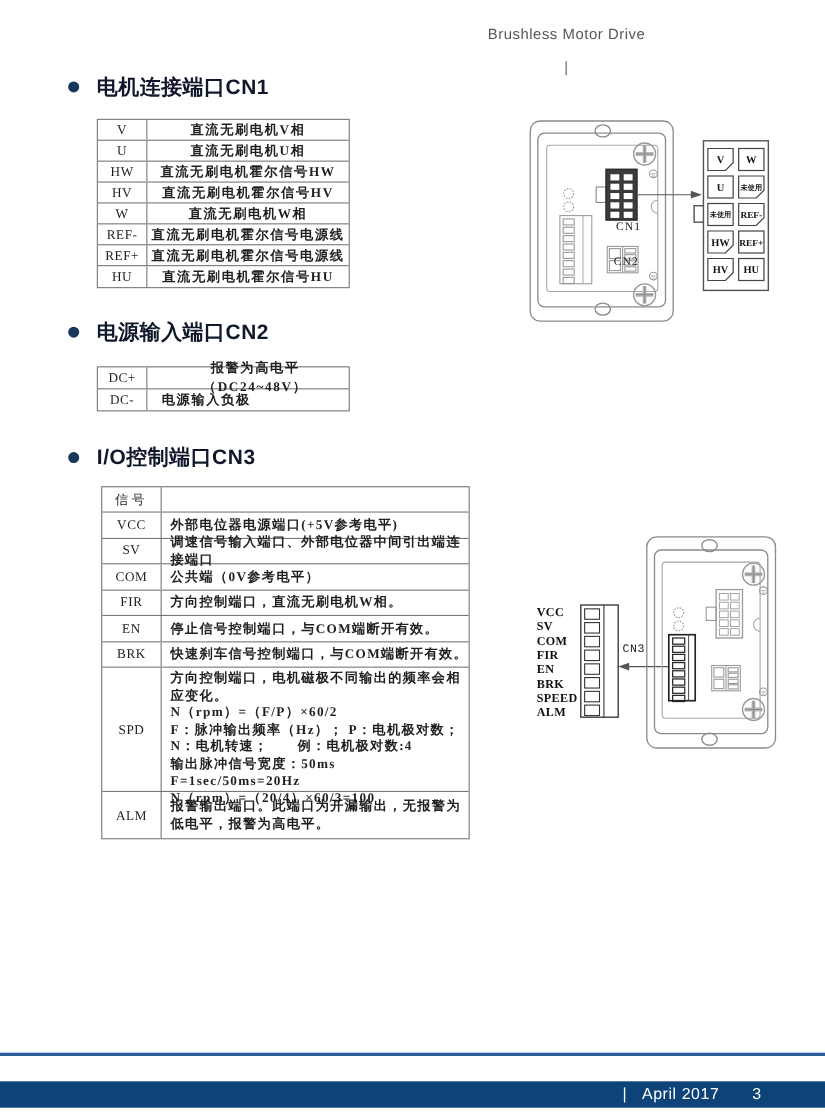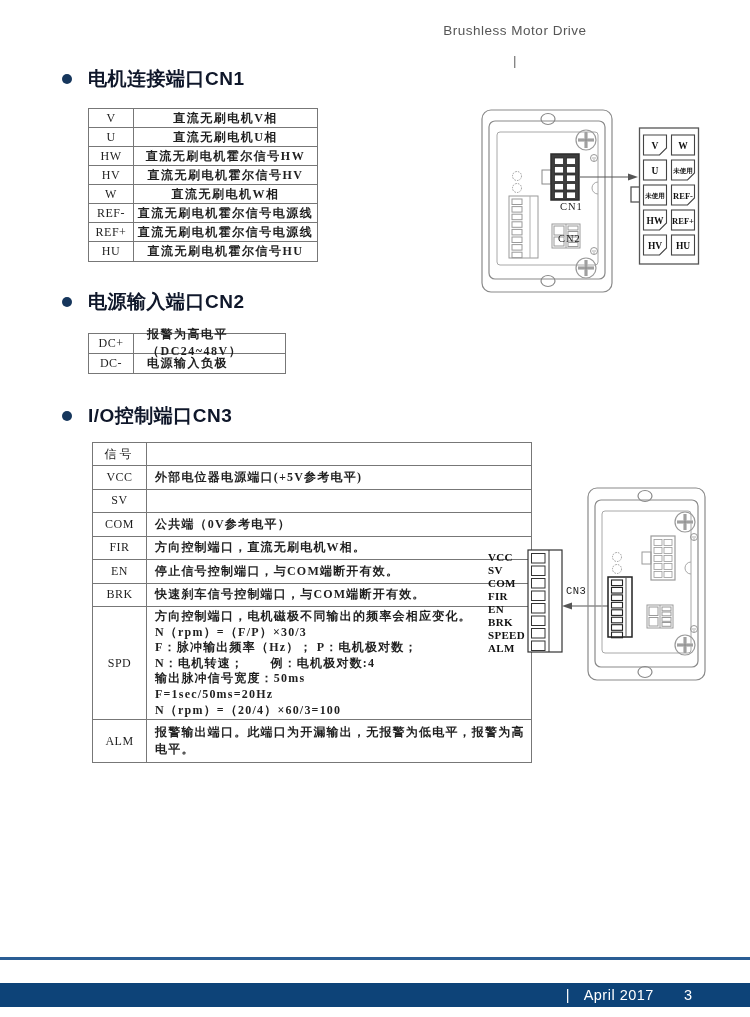--- a/index.html
+++ b/index.html
@@ -23,24 +23,24 @@
   .tr{display:flex;border-bottom:1px solid #777;box-sizing:border-box;}
   .tr:last-child{border-bottom:none;}
   .td{box-sizing:border-box;display:flex;align-items:center;font-size:12px;}
   .pin{width:45px;justify-content:center;border-right:1px solid #777;letter-spacing:0.5px;}
   .desc{flex:1;justify-content:center;letter-spacing:1.5px;font-weight:bold;}
   .desc.left{justify-content:flex-start;padding-left:13px;}
 
   #cn1-table{left:88px;top:108px;width:230px;}
   #cn1-table .tr{height:19px;}
 
-  #cn2-table{left:88px;top:333px;width:198px;}
+  #cn2-table{left:88px;top:333px;width:230px;text-align:center;}
   #cn2-table .tr{height:19.5px;}
 
-  #cn3-table{left:92px;top:442px;width:440px;}
+  #cn3-table{left:92px;top:442px;width:335px;}
   #cn3-table .pin{width:54px;}
   #cn3-table .hd .td{justify-content:center;letter-spacing:3px;}
   #cn3-table .hd{height:23px;}
   #cn3-table .r{height:23.5px;}
   #cn3-table .desc{justify-content:flex-start;padding-left:8px;letter-spacing:1.2px;}
   #cn3-table .big{height:113px;}
   #cn3-table .big .desc{display:block;padding-top:2px;}
   #cn3-table .big .desc div{line-height:15.6px;letter-spacing:1.2px;}
   #cn3-table .alm{height:42px;}
   #cn3-table .alm .desc{line-height:17px;display:flex;align-items:center;}
@@ -243,20 +243,21 @@
   <div class="tbl" id="cn3-table">
     <div class="tr hd">
       <div class="td pin">信号</div>
     </div>
     <div class="tr r">
         <div class="td pin">VCC</div>
         <div class="td desc">外部电位器电源端口(+5V参考电平)</div>
       </div>
     <div class="tr r">
         <div class="td pin">SV</div>
+        <div class="td desc">调速信号输入端口、外部电位器中间引出端连接端口</div>
       </div>
     <div class="tr r">
         <div class="td pin">COM</div>
         <div class="td desc">公共端（0V参考电平）</div>
       </div>
     <div class="tr r">
         <div class="td pin">FIR</div>
         <div class="td desc">方向控制端口，直流无刷电机W相。</div>
       </div>
     <div class="tr r">
@@ -264,21 +265,21 @@
         <div class="td desc">停止信号控制端口，与COM端断开有效。</div>
       </div>
     <div class="tr r">
         <div class="td pin">BRK</div>
         <div class="td desc">快速刹车信号控制端口，与COM端断开有效。</div>
       </div>
     <div class="tr big">
       <div class="td pin">SPD</div>
       <div class="td desc">
         <div>方向控制端口，电机磁极不同输出的频率会相应变化。</div>
-        <div>N（rpm）=（F/P）×30/3</div>
+        <div>N（rpm）=（F/P）×60/2</div>
         <div>F：脉冲输出频率（Hz）；  P：电机极对数；</div>
         <div>N：电机转速；　　例：电机极对数:4</div>
         <div>输出脉冲信号宽度：50ms</div>
         <div>F=1sec/50ms=20Hz</div>
         <div>N（rpm）=（20/4）×60/3=100</div>
       </div>
     </div>
     <div class="tr alm">
       <div class="td pin">ALM</div>
       <div class="td desc">报警输出端口。此端口为开漏输出，无报警为低电平，报警为高电平。</div>

